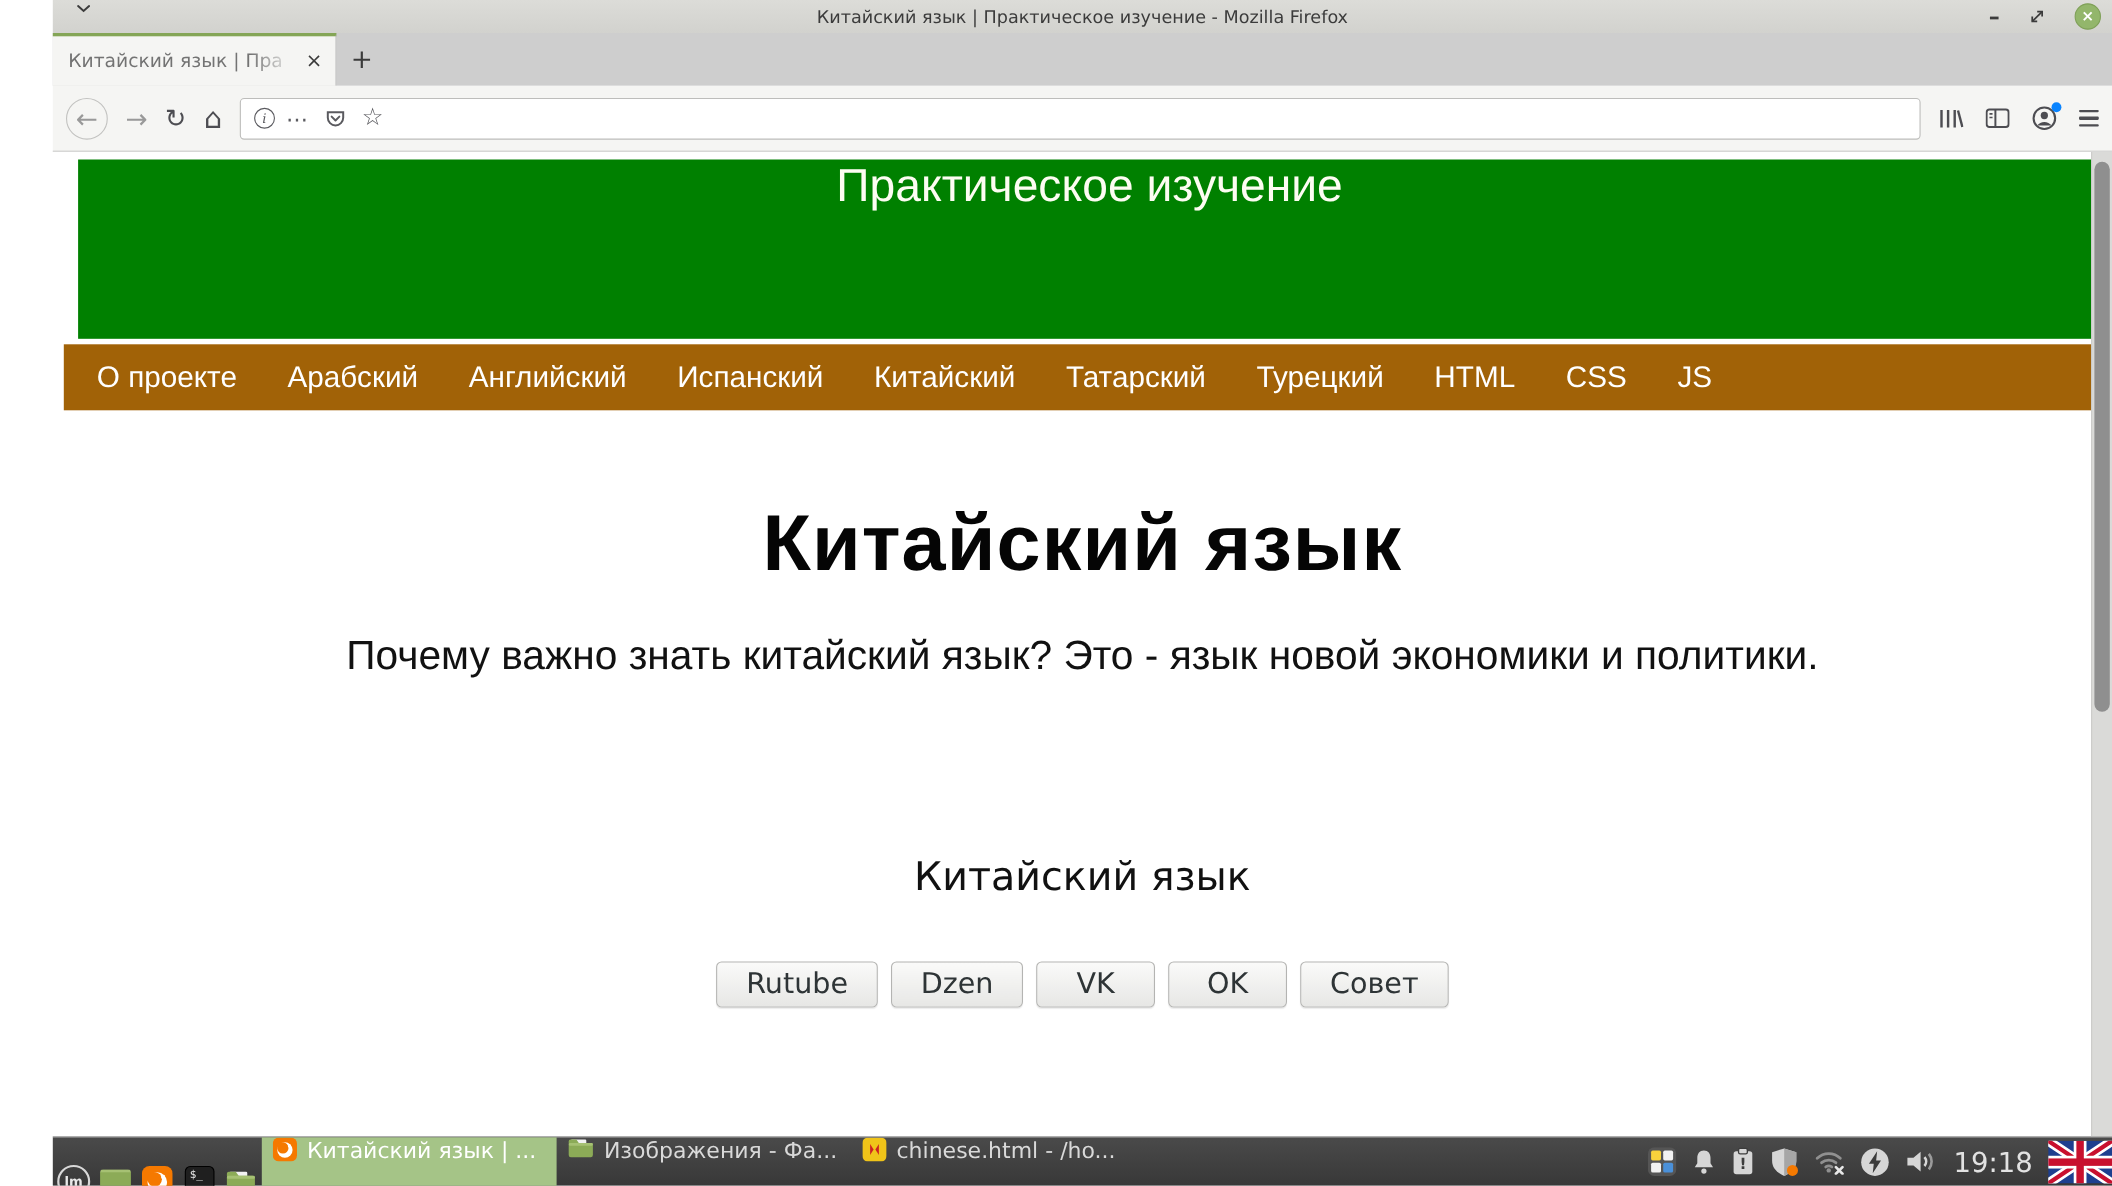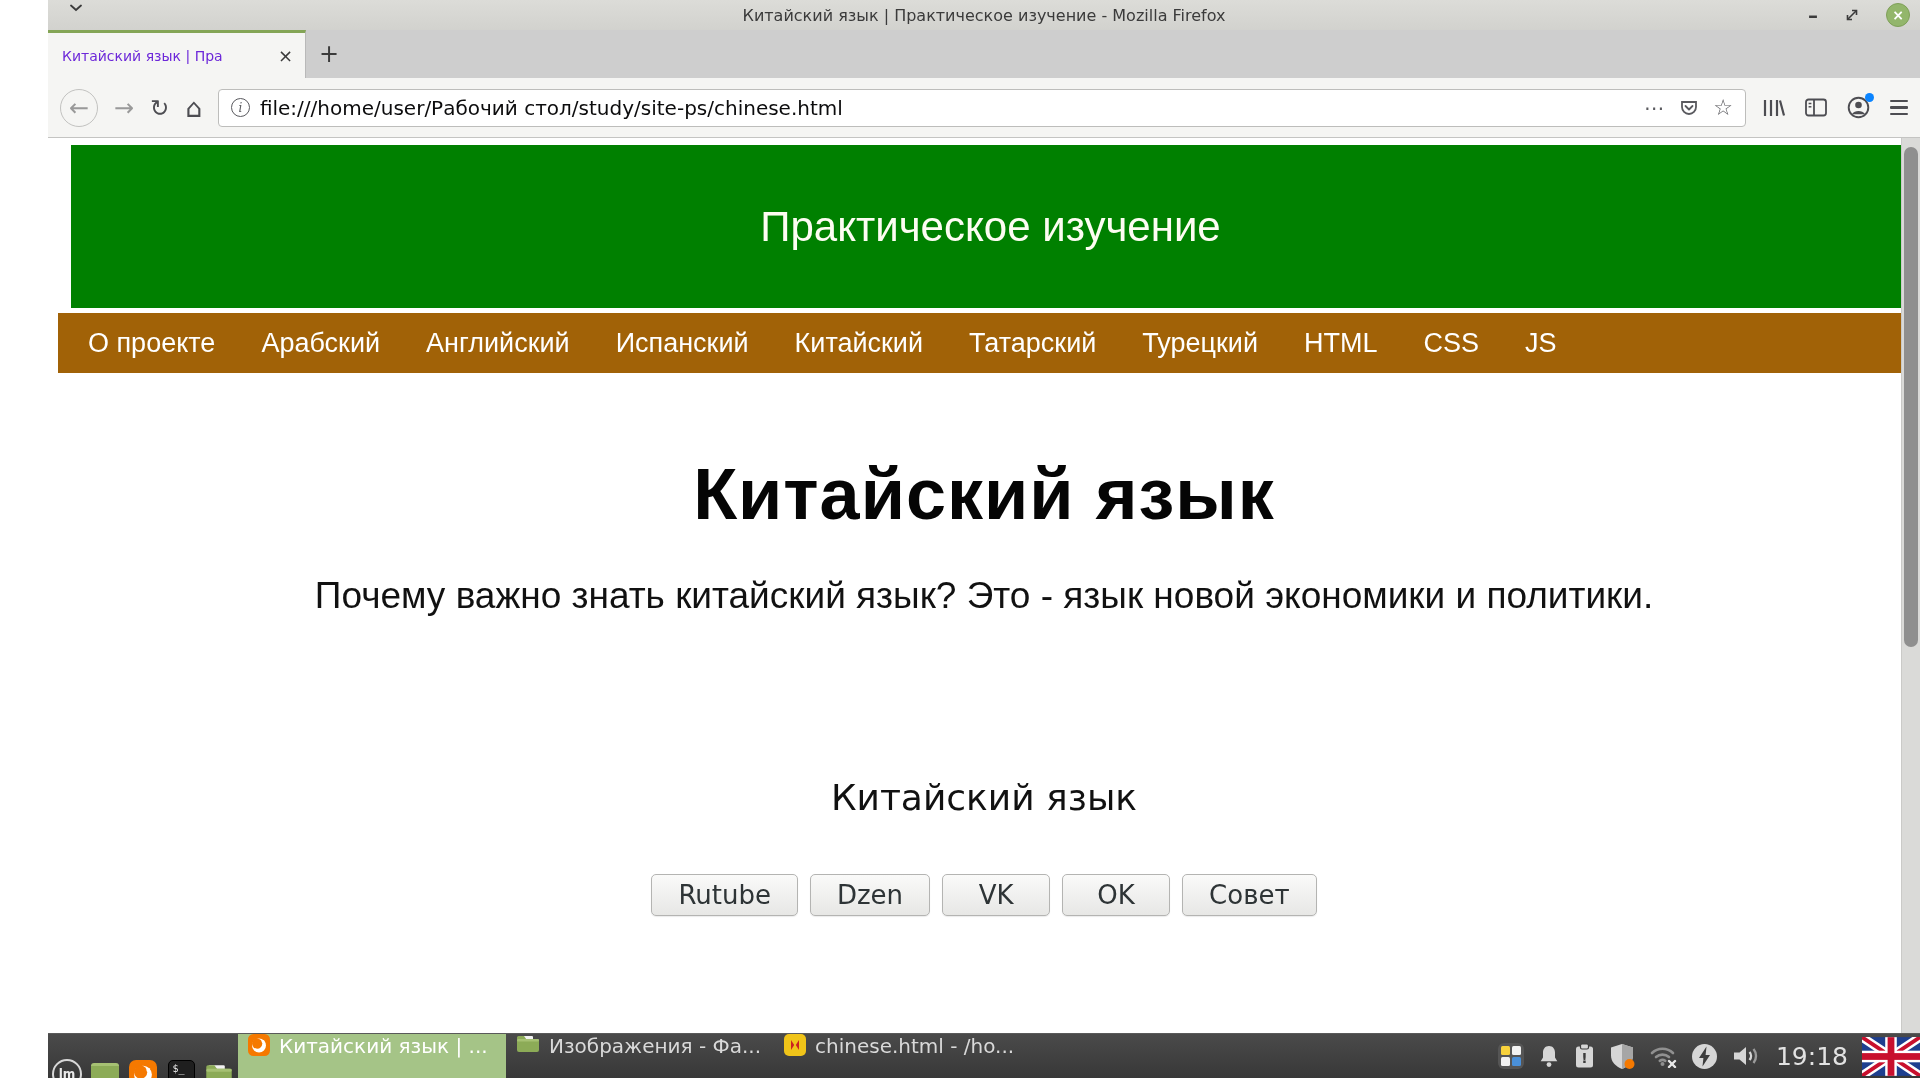--- a/index.html
+++ b/index.html
@@ -10,21 +10,21 @@
   
   .titlebar { height:30px; background:linear-gradient(#dcdcd8,#d2d2ce); display:flex; align-items:center; justify-content:center; position:relative; color:#3b3b3b; font-size:16px; flex:0 0 auto; }
   .titlebar .win-menu { position:absolute; left:22px; top:4px; cursor:default; }
   .titlebar .controls { position:absolute; right:10px; top:0; height:30px; display:flex; align-items:center; gap:26px; }
   .ctrl-min { font-size:20px; font-weight:bold; color:#3b3b3b; line-height:10px; }
   .ctrl-close { width:24px; height:24px; border-radius:50%; background:#93b66b; border:1px solid #7fa058; color:#fff; font-size:14px; font-weight:bold; display:flex; align-items:center; justify-content:center; }
 
   
   .tabbar { height:48px; background:#cecece; display:flex; align-items:stretch; flex:0 0 auto; }
   .tab { width:258px; background:#f5f5f3; border-top:3px solid #84a556; border-right:1px solid #b9b9b9; display:flex; align-items:center; padding:0 8px 0 14px; }
-  .tab-label { flex:1; font-size:14px; color:#6d28d9; white-space:nowrap; overflow:hidden;
+  .tab-label { flex:1; font-size:17px; color:#737373; white-space:nowrap; overflow:hidden;
     -webkit-mask-image:linear-gradient(to right,#000 78%,transparent 97%); mask-image:linear-gradient(to right,#000 78%,transparent 97%); }
   .tab-close { font-size:18px; color:#3b3b3b; padding:0 4px; }
   .newtab { width:46px; display:flex; align-items:center; justify-content:center; font-size:24px; color:#3b3b3b; }
 
   
   .toolbar { height:60px; background:#f5f5f3; border-bottom:1px solid #c4c4c2; display:flex; align-items:center; padding:0 12px; gap:16px; flex:0 0 auto; }
   .navbtn { display:flex; align-items:center; justify-content:center; }
   .btn-back { width:38px; height:38px; border:1px solid #c2c2c0; border-radius:50%; color:#999; font-size:24px; }
   .btn-fwd { color:#999; font-size:24px; }
   .btn-reload { color:#4d4d52; font-size:23px; }
@@ -36,21 +36,21 @@
   .dots { font-size:20px; letter-spacing:1px; }
   .star { font-size:22px; }
   .right-icons { display:flex; align-items:center; gap:20px; }
   .account-wrap { position:relative; }
   .blue-dot { position:absolute; top:-3px; right:-4px; width:9px; height:9px; border-radius:50%; background:#0a84ff; }
   .hamburger { display:flex; flex-direction:column; gap:4px; }
   .hamburger div { width:18px; height:2.6px; background:#4d4d52; border-radius:1px; }
 
   
   .viewport { flex:1 1 auto; background:#fff; position:relative; overflow:hidden; font-family:"Liberation Sans", sans-serif; }
-  .page-header { margin:7px 10px 0 23px; height:163px; display:flex; align-items:center; justify-content:center; }
+  .page-header { margin:7px 10px 0 23px; height:163px; display:flex; align-items:flex-start; justify-content:center; }
   .page-header-title { color:#fdfdf2; font-size:42px; }
   .page-nav { margin:5px 10px 0 10px; height:60px; display:flex; align-items:center; gap:46px; padding-left:30px; }
   .page-nav a { color:#fff; font-size:27px; text-decoration:none; white-space:nowrap; }
   .page-h1 { margin-top:80px; text-align:center; font-size:72px; font-weight:bold; color:#050505; letter-spacing:1px; }
   .page-p { margin-top:40px; text-align:center; font-size:37px; color:#111; }
   .page-h2 { margin-top:160px; text-align:center; font-size:36px; font-weight:400; color:#111; font-family:"DejaVu Sans", sans-serif; }
   .btn-row { margin-top:56px; display:flex; justify-content:center; gap:12px; }
   .gtk-btn { font-family:"DejaVu Sans", sans-serif; font-size:26px; color:#2e3436; min-width:108px; padding:5px 26px; background:linear-gradient(#fafaf9,#e7e7e5); border:1px solid #b4b4b2; border-radius:5px; box-shadow:0 1px 1px rgba(0,0,0,0.08); }
   .scroll-track { position:absolute; top:0; right:0; bottom:0; width:19px; background:#dadad8; border-left:1px solid #cacac8; }
   .scroll-thumb { position:absolute; top:9px; right:2px; width:14px; height:500px; background:#8f8f8f; border-radius:8px; }
@@ -105,21 +105,20 @@
   </div>
 
   <div class="toolbar">
     <span class="navbtn btn-back">←</span>
     <span class="navbtn btn-fwd">→</span>
     <span class="navbtn btn-reload">↻</span>
     <span class="navbtn btn-home">⌂</span>
 
     <div class="urlbar">
       <span class="info-badge">i</span>
-      <span class="url-text">file:///home/user/Рабочий стол/study/site-ps/chinese.html</span>
       <span class="url-actions">
         <span class="dots">⋯</span>
         <span>
           <svg width="20" height="20" viewBox="0 0 20 20">
               <path d="M3 4 h14 v5 a7 7 0 0 1 -14 0 z" fill="none" stroke="#5a5a5f" stroke-width="1.8"></path>
               <polyline points="6.5,8 10,11.5 13.5,8" fill="none" stroke="#5a5a5f" stroke-width="1.8" stroke-linecap="round" stroke-linejoin="round"></polyline>
             </svg>
         </span>
         <span class="star">☆</span>
       </span>

